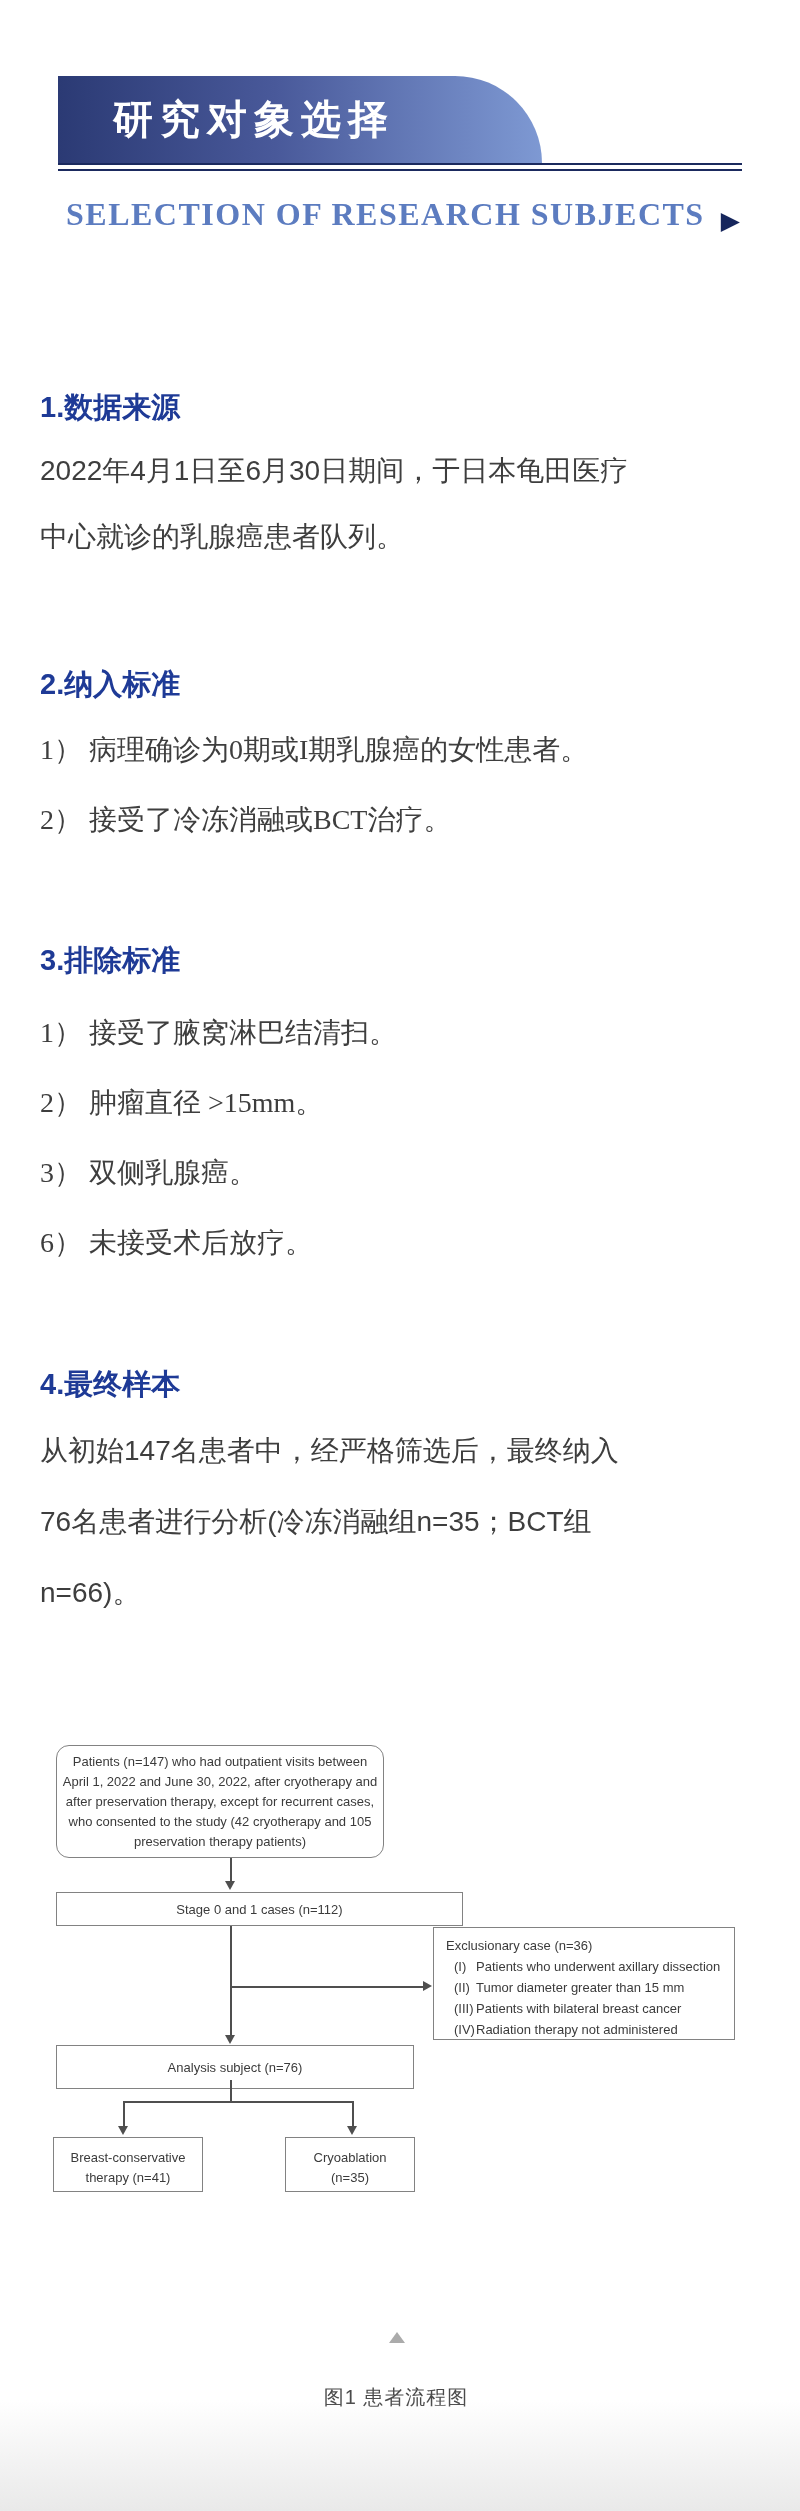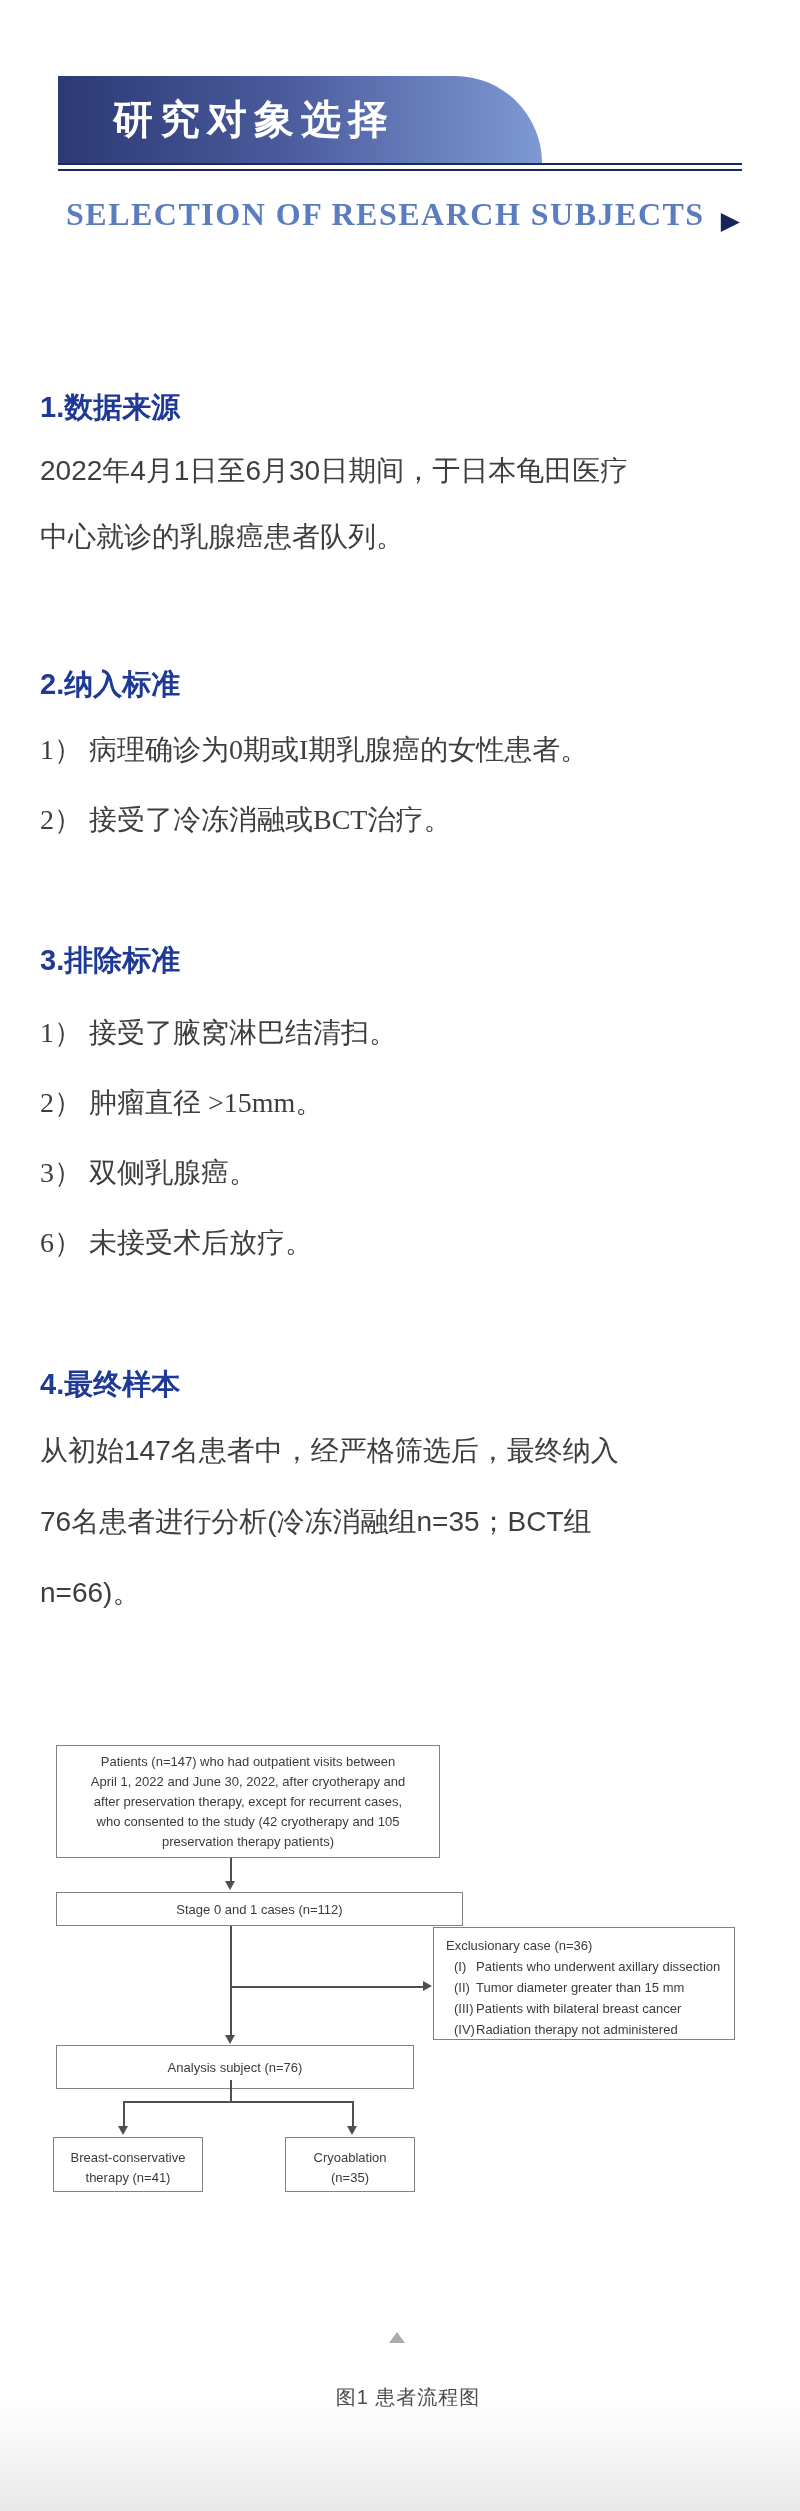--- a/index.html
+++ b/index.html
@@ -27,42 +27,42 @@
   .sec-para{left:40px;font-size:28px;color:#3e3e3e;white-space:nowrap;}
   .para-66 div{line-height:66px;}
   .para-70 div{line-height:70px;font-family:Liberation Serif, serif;}
   .para-71 div{line-height:71px;}
 
   
   .fbox{border:1.5px solid #828282;background:#ffffff;color:#3b3b3b;font-size:13px;
         box-sizing:border-box;}
   .fbox-center{display:flex;flex-direction:column;align-items:center;justify-content:center;
         text-align:center;}
-  .fbox-patients{left:56px;top:1745px;width:384px;height:113px;line-height:20px;}
+  .fbox-patients{left:56px;top:1745px;width:328px;height:113px;line-height:20px;border-radius:13px;}
   .fbox-stage{left:56px;top:1892px;width:407px;height:34px;}
   .fbox-exclusion{left:433px;top:1927px;width:302px;height:113px;padding:7px 8px 0 12px;line-height:21px;}
   .excl-row{display:flex;}
   .excl-num{width:30px;flex:0 0 30px;text-align:left;padding-left:8px;box-sizing:border-box;}
   .fbox-analysis{left:56px;top:2045px;width:358px;height:44px;}
   .fbox-bct{left:53px;top:2137px;width:150px;height:55px;line-height:20px;padding-top:6px;}
   .fbox-cryo{left:285px;top:2137px;width:130px;height:55px;line-height:20px;padding-top:6px;}
 
   .fline{background:#4f4f4f;}
   .vline{width:1.5px;}
   .hline{height:1.5px;}
   .ah-down{width:0;height:0;border-left:5.5px solid transparent;border-right:5.5px solid transparent;
            border-top:9px solid #4f4f4f;}
   .ah-right{width:0;height:0;border-top:5.5px solid transparent;border-bottom:5.5px solid transparent;
            border-left:9px solid #4f4f4f;}
 
   
   .fig-marker{left:389px;top:2332px;width:0;height:0;
       border-left:8px solid transparent;border-right:8px solid transparent;
       border-bottom:11px solid #ababab;}
-  .fig-caption{left:68px;top:2384px;width:680px;text-align:center;
+  .fig-caption{left:56px;top:2384px;width:680px;text-align:center;
       font-size:20px;color:#4a4a4a;letter-spacing:1px;}
   .bottom-fade{left:0;top:2400px;width:800px;height:111px;
       background:linear-gradient(180deg,rgba(233,233,233,0) 0%,#e9e9e9 100%);}
 </style>
 </head>
 <body>
 
 <div class="page">
 
   <div class="abs banner">

